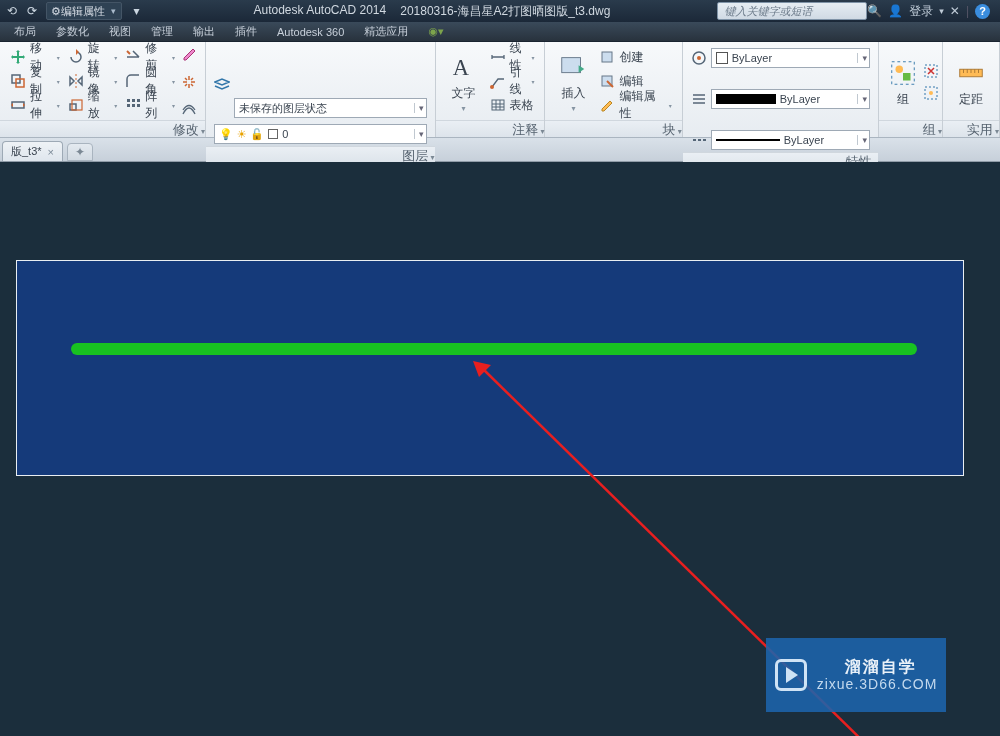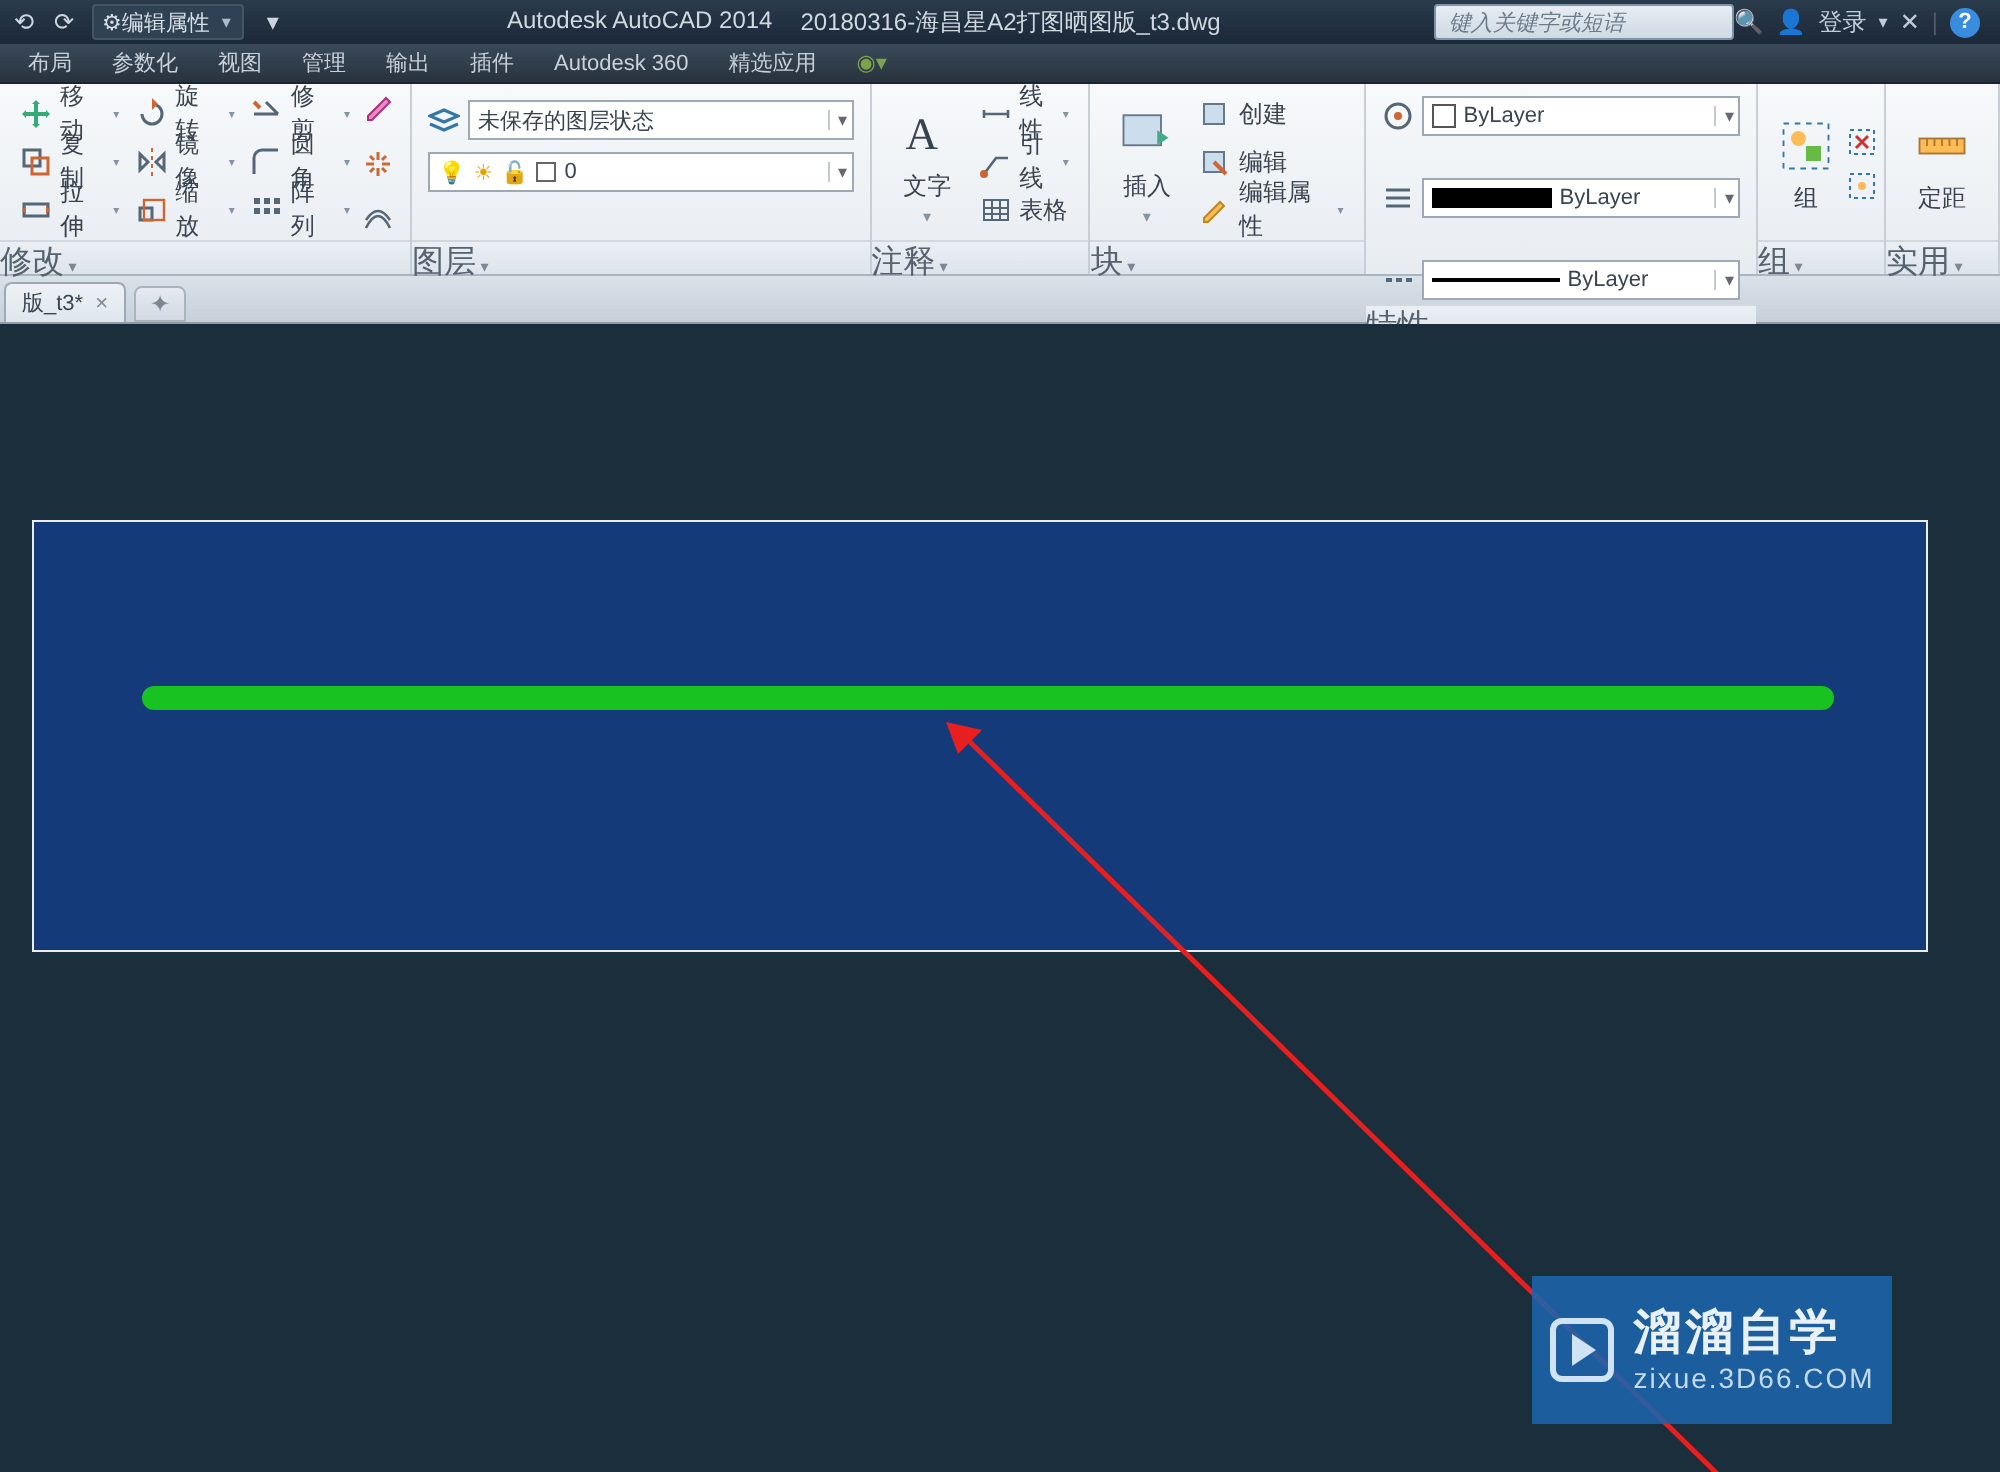--- a/index.html
+++ b/index.html
@@ -79,23 +79,23 @@
     position: relative;
   }
   .panel-body {
     flex: 1;
     display: flex;
     padding: 4px 8px 2px;
     gap: 4px;
   }
   .panel-title {
     height: 17px;
-    text-align: left;
+    text-align: right;
     color: #55626f;
-    font-size: 16px;
+    font-size: 13px;
     background: linear-gradient(#eaeff4, #dde4eb);
     border-top: 1px solid #d0d7de;
     cursor: pointer;
   }
   .panel-title::after { content: " ▾"; font-size: 8px; color: #7b8894; }
 
   .btn {
     display: flex; align-items: center;
     color: #3a4450; gap: 4px;
     cursor: pointer;
@@ -208,21 +208,21 @@
     display:flex;align-items:center;justify-content:center;
   }
   .watermark .play::before {
     content:""; width:0; height:0;
     border-left: 12px solid #cfe3f5;
     border-top: 8px solid transparent;
     border-bottom: 8px solid transparent;
     margin-left: 3px;
   }
   .watermark .txt { display:flex; flex-direction:column; line-height:1.15; }
-  .watermark .txt .big { font-size:24px; font-weight:bold; letter-spacing:2px; }
+  .watermark .txt .big { font-size:16px; font-weight:bold; letter-spacing:2px;margin-left:28px; }
   .watermark .txt .small { font-size:14px; letter-spacing:1px; color:#c3d9ee; }
 
   .bylayer-swatch { width:12px;height:12px;border:1px solid #555;background:#fff;}
   .bylayer-line { width:64px;height:2px;background:#000;}
   .bylayer-solid { width:60px;height:10px;background:#000;}
   .help-q {
     width:15px;height:15px;border-radius:50%;
     background:#3a8dde;color:#fff;display:flex;align-items:center;justify-content:center;
     font-size:11px;font-weight:bold;
   }
@@ -383,21 +383,21 @@
   </div>
 
   <div class="panel" style="width:234px;">
     <div class="panel-body" style="flex-direction:column; gap:6px; padding-top:8px;">
       <div class="row">
         <span class="icon16">
             <svg viewBox="0 0 16 16">
               <path d="M1 6l7-3 7 3-7 3zM1 10l7 3 7-3" fill="none" stroke="#37a" stroke-width="1.5"></path>
             </svg>
           </span>
-        <div class="combo" style="flex:1;">
+        <div class="combo" style="flex:1;margin-top:48px;">
           <span>未保存的图层状态</span>
         </div>
       </div>
       <div class="combo">
         <span style="color:#d9b400;">💡</span>
         <span style="color:#e8a200;">☀</span>
         <span style="color:#3a7ac0;">🔓</span>
         <span style="width:10px;height:10px;border:1px solid #666;background:#fff;"></span>
         <span>0</span>
       </div>

